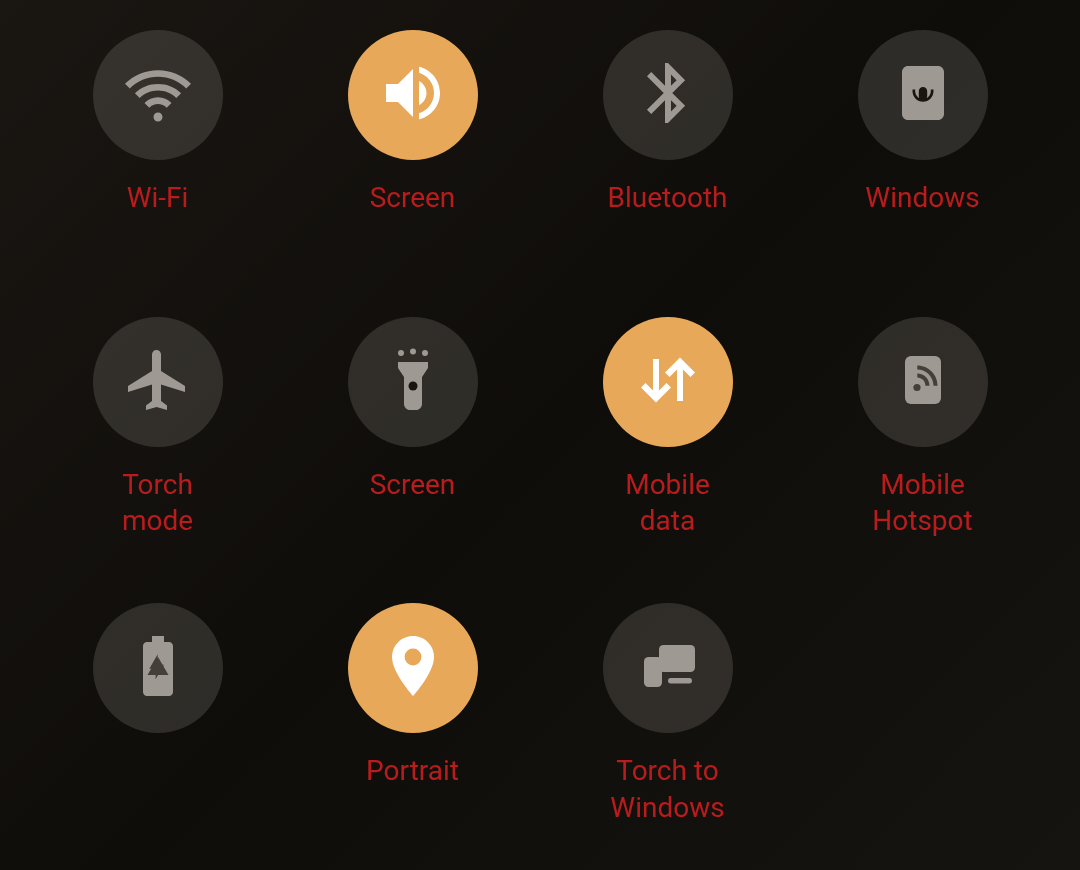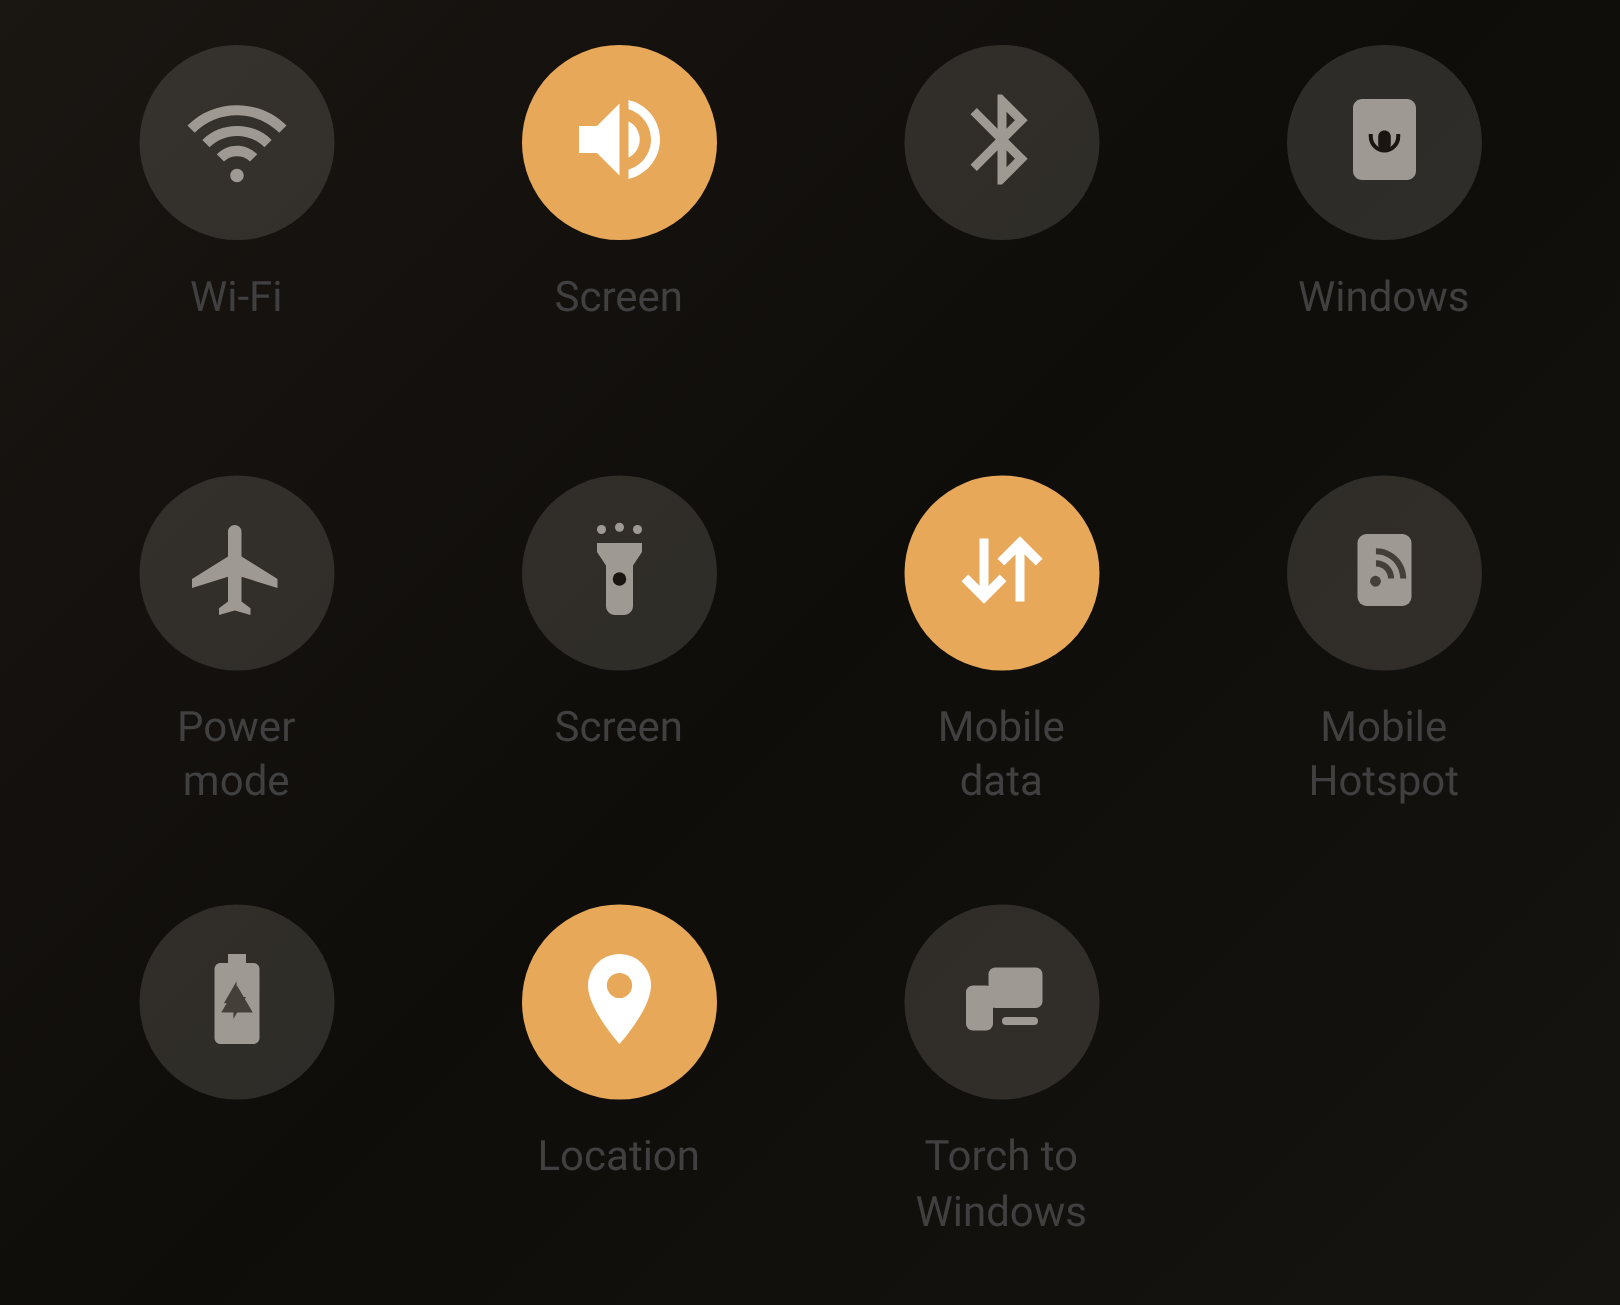--- a/index.html
+++ b/index.html
@@ -41,21 +41,21 @@
       justify-content: center;
       margin-bottom: 20px;
     }
     .circle-off {
       background: rgba(130, 125, 118, 0.28);
     }
     .circle-on {
       background: #e8a85a;
     }
     .label {
-      color: #404040;
+      color: #b91c1c;
       font-size: 28px;
       font-weight: 400;
       text-align: center;
       line-height: 1.3;
       white-space: pre-line;
     }
     svg {
       width: 72px;
       height: 72px;
     }
@@ -94,20 +94,21 @@
   </div>
 
   <div class="tile">
     <div class="circle circle-off">
       <span>
         <svg viewBox="0 0 24 24">
             <path class="icon-off" d="M17.71 7.71L12 2h-1v7.59L6.41 5 5 6.41 10.59 12 5 17.59 6.41 19 11 14.41V22h1l5.71-5.71L13.41 12l4.3-4.29zM13 5.83l1.88 1.88L13 9.59V5.83zm1.88 10.46L13 18.17v-3.76l1.88 1.88z"></path>
           </svg>
       </span>
     </div>
+    <div class="label">Bluetooth</div>
   </div>
 
   <div class="tile">
     <div class="circle circle-off">
       <span>
         <svg viewBox="0 0 24 24">
             <path class="icon-off" d="M17 3H7c-1.1 0-2 .9-2 2v14c0 1.1.9 2 2 2h10c1.1 0 2-.9 2-2V5c0-1.1-.9-2-2-2zm-5 3c1.1 0 2 .9 2 2v2c0 1.1-.9 2-2 2s-2-.9-2-2V8c0-1.1.9-2 2-2zm0 0" fill-rule="evenodd"></path>
             <rect class="icon-off" x="7" y="4" width="10" height="16" rx="2" ry="2"></rect>
             <path fill="#1a1510" d="M12 7c-.8 0-1.4.6-1.4 1.4v1.6c0 .8.6 1.4 1.4 1.4s1.4-.6 1.4-1.4V8.4c0-.8-.6-1.4-1.4-1.4zm-2.6 1.4v-.6h-.9v.6c0 1.9 1.6 3.5 3.5 3.5s3.5-1.6 3.5-3.5v-.6h-.9v.6c0 1.4-1.2 2.6-2.6 2.6s-2.6-1.2-2.6-2.6z" transform="translate(0 3) scale(1)"></path>
           </svg>
@@ -117,21 +118,21 @@
   </div>
 
   <div class="tile">
     <div class="circle circle-off">
       <span>
         <svg viewBox="0 0 24 24">
             <path class="icon-off" d="M21 16v-2l-8-5V3.5c0-.83-.67-1.5-1.5-1.5S10 2.67 10 3.5V9l-8 5v2l8-2.5V19l-2 1.5V22l3.5-1 3.5 1v-1.5L13 19v-5.5l8 2.5z"></path>
           </svg>
       </span>
     </div>
-    <div class="label">Power
+    <div class="label">Torch
 mode</div>
   </div>
 
   <div class="tile">
     <div class="circle circle-off">
       <span>
         <svg viewBox="0 0 24 24">
           <circle class="icon-off" cx="8" cy="3" r="1"></circle>
           <circle class="icon-off" cx="12" cy="2.5" r="1"></circle>
           <circle class="icon-off" cx="16" cy="3" r="1"></circle>
@@ -184,21 +185,21 @@
 
   <div class="tile">
     <div class="circle circle-on">
       <span>
         <svg viewBox="0 0 24 24">
           <path class="icon-on" d="M12 2C8.13 2 5 5.13 5 9c0 5.25 7 13 7 13s7-7.75 7-13c0-3.87-3.13-7-7-7z"></path>
           <circle fill="#e8a85a" cx="12" cy="9" r="2.8"></circle>
         </svg>
       </span>
     </div>
-    <div class="label">Location</div>
+    <div class="label">Portrait</div>
   </div>
 
   <div class="tile">
     <div class="circle circle-off">
       <span>
         <svg viewBox="0 0 24 24">
           <rect class="icon-off" x="9" y="5" width="12" height="9" rx="1.5"></rect>
           <rect class="icon-off" x="12" y="16" width="8" height="1.8" rx="0.9"></rect>
           <rect class="icon-off" x="4" y="9" width="6" height="10" rx="1.5"></rect>
         </svg>

